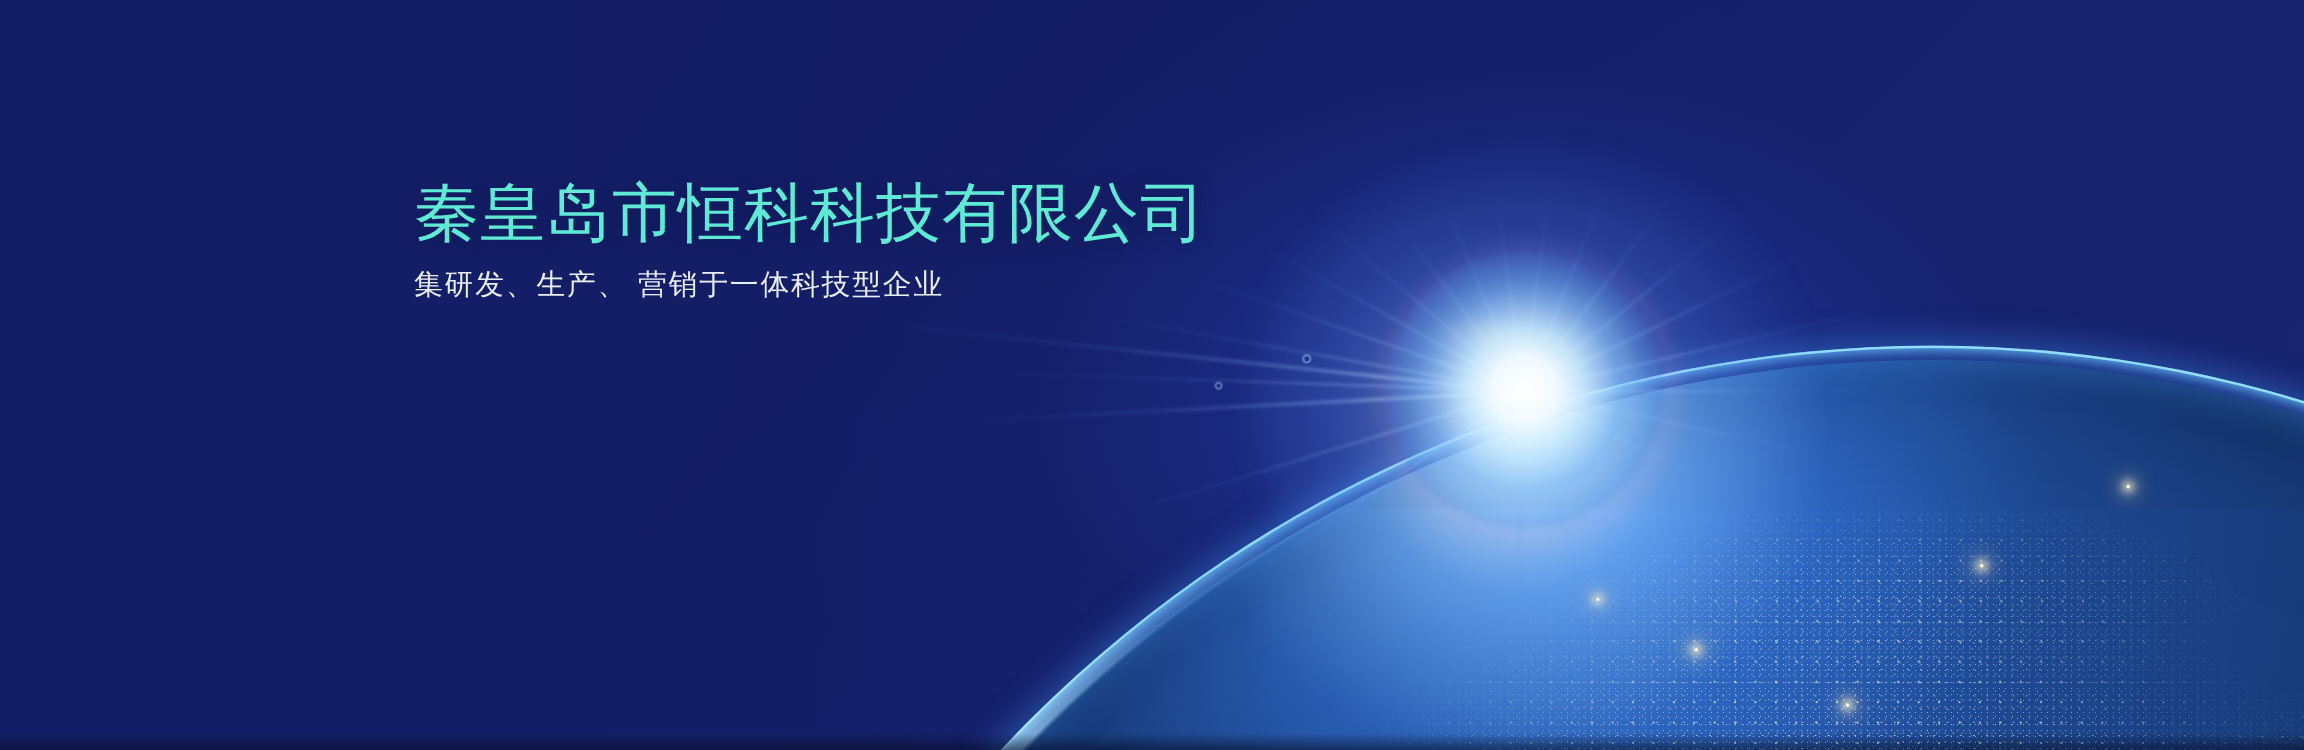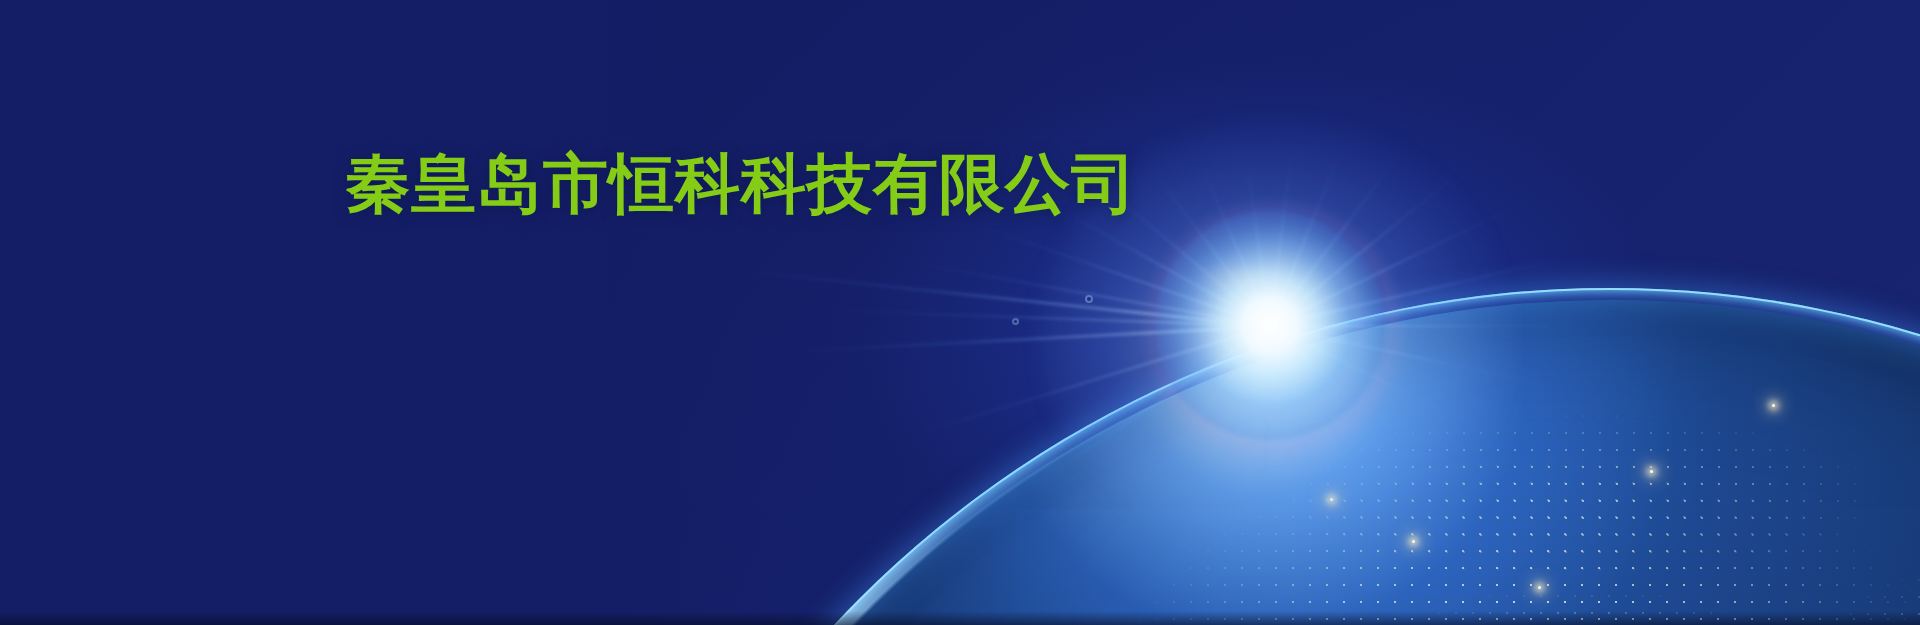--- a/index.html
+++ b/index.html
@@ -265,24 +265,24 @@
   }
 
   
   .copy {
     position:absolute;
     left:345px;
     top:148px;
     z-index:40;
   }
   .headline {
-    font-size:65px;
+    font-size:54px;
     line-height:1.12;
-    font-weight:bold;
-    color:#84cc16;
+    font-weight:normal;
+    color:#5eead4;
     letter-spacing:1px;
     white-space:nowrap;
     text-shadow:0 2px 14px rgba(10,20,70,.6);
   }
   .subhead {
     margin-top:14px;
     font-size:24px;
     line-height:1.3;
     font-weight:normal;
     color:#e9eefb;
@@ -354,15 +354,16 @@
     <div class="flare-ghost2"></div>
     <div class="flare-ghost3"></div>
     <div class="sun-core"></div>
   </div>
 
   <div class="left-fade"></div>
   <div class="bottom-fade"></div>
 
   <div class="copy">
     <div class="headline">秦皇岛市恒科科技有限公司</div>
+    <div class="subhead">集研发、生产、 营销于一体科技型企业</div>
   </div>
 
 </div>
 
 </body></html>

